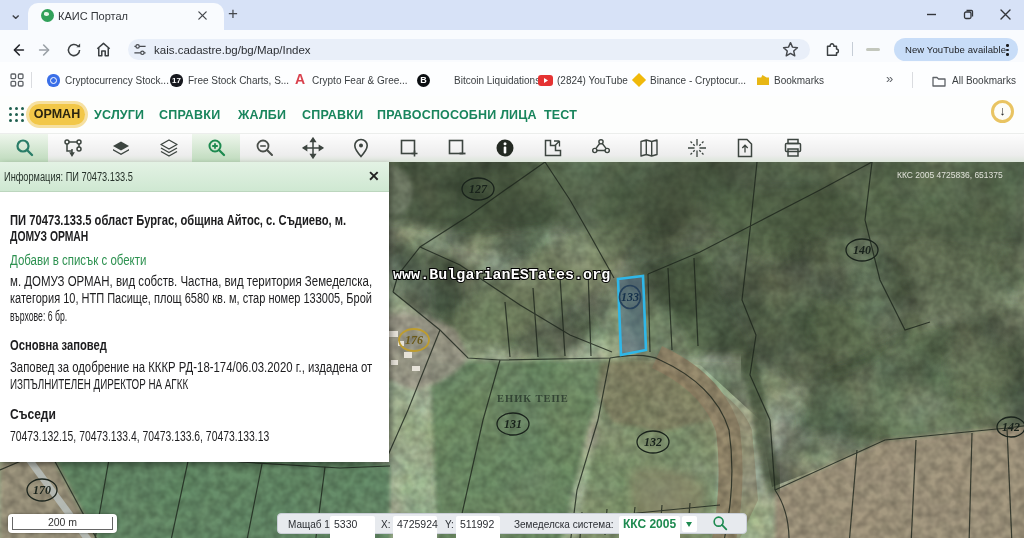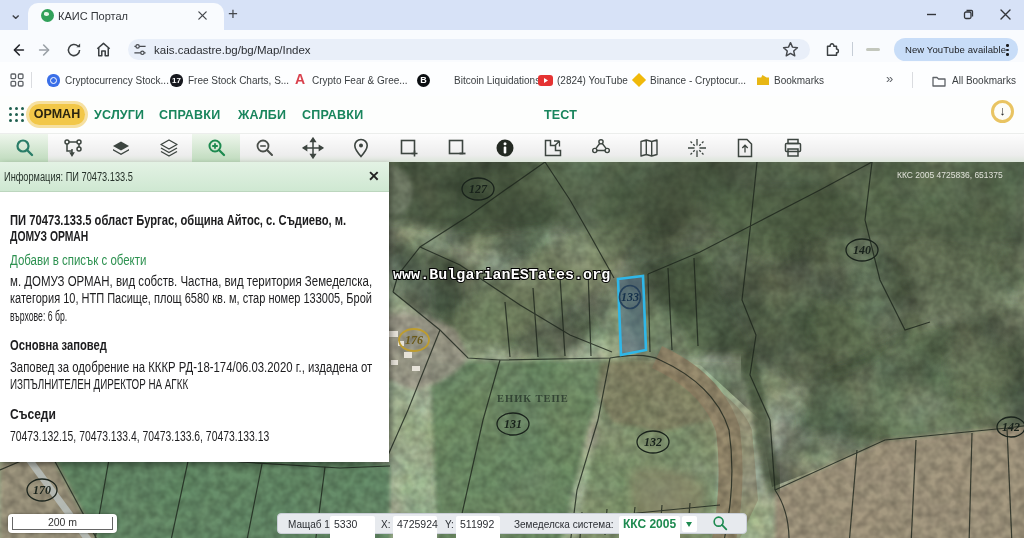--- a/index.html
+++ b/index.html
@@ -315,20 +315,21 @@
         <circle cx="2.5" cy="14.5" r="1.5"></circle>
         <circle cx="8.5" cy="14.5" r="1.5"></circle>
         <circle cx="14.5" cy="14.5" r="1.5"></circle>
       </g>
     </svg>
 <div class="abs" id="karta">ОРМАН</div>
 <div class="mi" style="left:94px">УСЛУГИ</div>
 <div class="mi" style="left:159px">СПРАВКИ</div>
 <div class="mi" style="left:238px">ЖАЛБИ</div>
 <div class="mi" style="left:302px">СПРАВКИ</div>
+<div class="mi" style="left:377px">ПРАВОСПОСОБНИ ЛИЦА</div>
 <div class="mi" style="left:544px">ТЕСТ</div>
 <div class="abs" id="dlbtn">↓</div>
 
 <div class="abs" id="tools"></div>
 <div class="tcell tact" style="left:0px"></div>
 <div class="tcell tact" style="left:192px"></div>
 <svg class="tico" style="left:14px" viewBox="0 0 22 22">
       <circle cx="9" cy="9" r="5.5" stroke="#2a7d68" stroke-width="2.2" fill="none"></circle>
       <path d="M13,13 L18,18" stroke="#2a7d68" stroke-width="2.4" stroke-linecap="round"></path>
     </svg>

